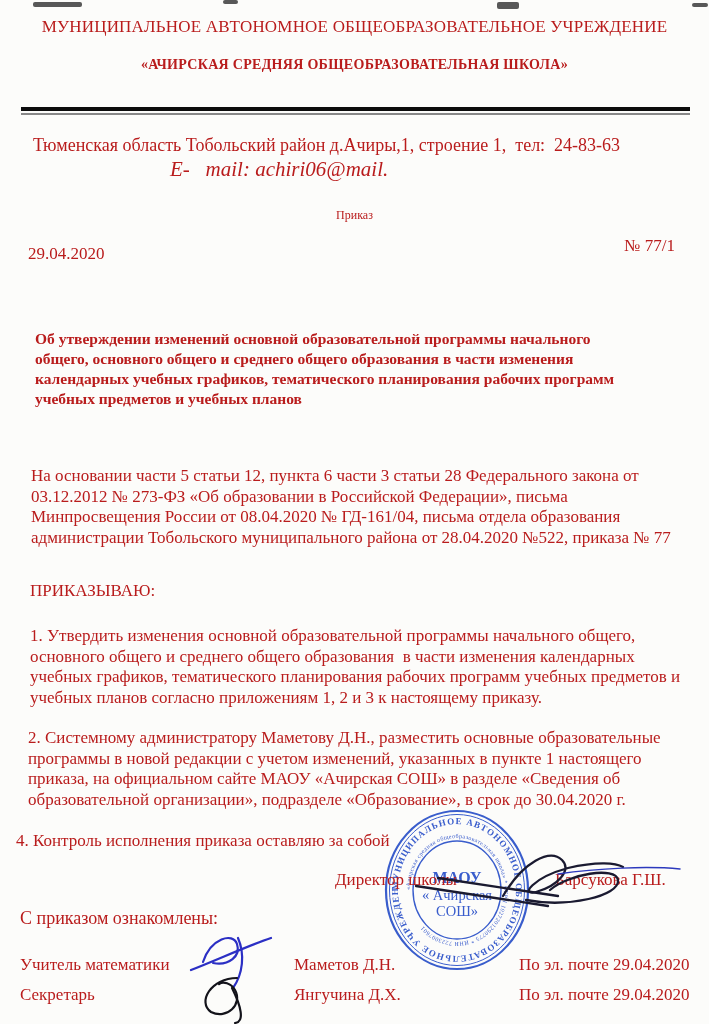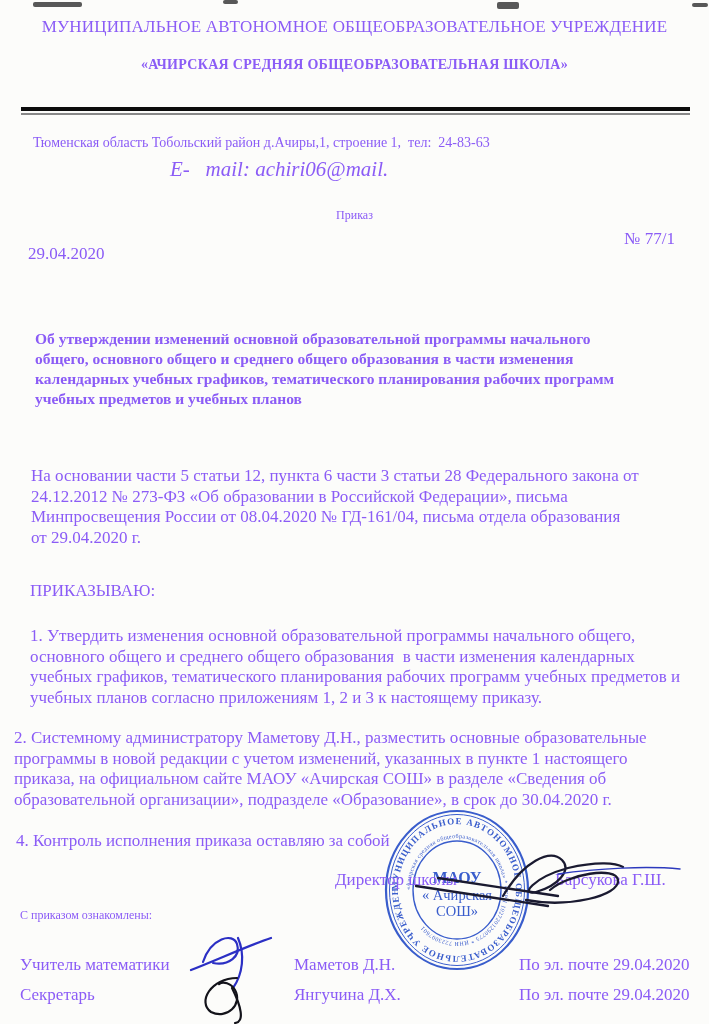--- a/index.html
+++ b/index.html
@@ -1,45 +1,45 @@
 <!DOCTYPE html>
 <html lang="ru"><head>
 <meta charset="utf-8">
 <style>
   html,body{margin:0;padding:0;background:#e8e8e8;}
   .page{
     position:relative; width:709px; height:1024px;
     background:#fcfcfa;
     font-family:"Liberation Serif", serif;
-    color:#8b5cf6;
+    color:#b91c1c;
     overflow:hidden;
   }
   .abs{position:absolute;}
   .pre{white-space:pre;}
   .center{width:100%;text-align:center;}
   .org-name{top:17px;left:0;font-size:17px;letter-spacing:.2px;}
   .school-name{top:57px;left:0;font-size:14px;font-weight:bold;letter-spacing:.3px;}
   .rule-thick{top:107px;left:21px;width:669px;height:4px;background:#0c0c0c;}
   .rule-thin{top:113px;left:21px;width:669px;height:2px;background:#888;}
-  .address{top:135px;left:33px;font-size:14px;}
+  .address{top:135px;left:33px;font-size:18px;}
   .email{top:157px;left:170px;font-size:21px;font-style:italic;}
   .doc-title{top:208px;left:0;font-size:12px;}
   .doc-date{top:244px;left:28px;font-size:17px;}
-  .doc-number{top:229px;right:34px;font-size:17px;}
+  .doc-number{top:236px;right:34px;font-size:17px;}
   .subject{top:329px;left:35px;width:639px;}
   .subject .line{font-size:15.5px;font-weight:bold;line-height:20px;white-space:pre;}
   .textblock .line{font-size:17px;line-height:20.5px;white-space:pre;}
   .preamble{top:466px;left:31px;}
   .decree-word{top:581px;left:30px;font-size:17px;}
   .item1{top:626px;left:30px;}
-  .item2{top:728px;left:14px;}
+  .item2{top:728px;left:28px;}
   .item4{top:831px;left:16px;font-size:17px;}
   .director-label{top:870px;left:335px;font-size:17px;}
   .director-name{top:870px;left:555px;font-size:17px;}
-  .ack-head{top:908px;left:20px;font-size:12px;}
+  .ack-head{top:908px;left:20px;font-size:18px;}
   .ack-row{font-size:17px;}
   .ack-pos{position:absolute;left:20px;}
   .ack-name{position:absolute;left:294px;}
   .ack-note{position:absolute;left:489px;margin-left:30px;}
   .row1{top:955px;}
   .row2{top:985px;}
   .smudge{background:#222;border-radius:2px;filter:blur(.6px);opacity:.75;}
   .stamp-svg{left:377px;top:804px;opacity:.93;}
   .sig-svg{pointer-events:none;}
 </style>
@@ -66,23 +66,23 @@
 
   <div class="abs subject">
       <div class="line">Об утверждении изменений основной образовательной программы начального</div>
       <div class="line">общего, основного общего и среднего общего образования в части изменения</div>
       <div class="line">календарных учебных графиков, тематического планирования рабочих программ</div>
       <div class="line">учебных предметов и учебных планов</div>
     </div>
 
   <div class="abs textblock preamble">
       <div class="line">На основании части 5 статьи 12, пункта 6 части 3 статьи 28 Федерального закона от</div>
-      <div class="line">24.12.2012 № 273-ФЗ «Об образовании в Российской Федерации», письма</div>
+      <div class="line">03.12.2012 № 273-ФЗ «Об образовании в Российской Федерации», письма</div>
       <div class="line">Минпросвещения России от 08.04.2020 № ГД-161/04, письма отдела образования</div>
-      <div class="line">от 29.04.2020 г.</div>
+      <div class="line">администрации Тобольского муниципального района от 28.04.2020 №522, приказа № 77</div>
     </div>
 
   <div class="abs decree-word">ПРИКАЗЫВАЮ:</div>
 
   <div class="abs textblock item1">
       <div class="line">1. Утвердить изменения основной образовательной программы начального общего,</div>
       <div class="line">основного общего и среднего общего образования  в части изменения календарных</div>
       <div class="line">учебных графиков, тематического планирования рабочих программ учебных предметов и</div>
       <div class="line">учебных планов согласно приложениям 1, 2 и 3 к настоящему приказу.</div>
     </div>

